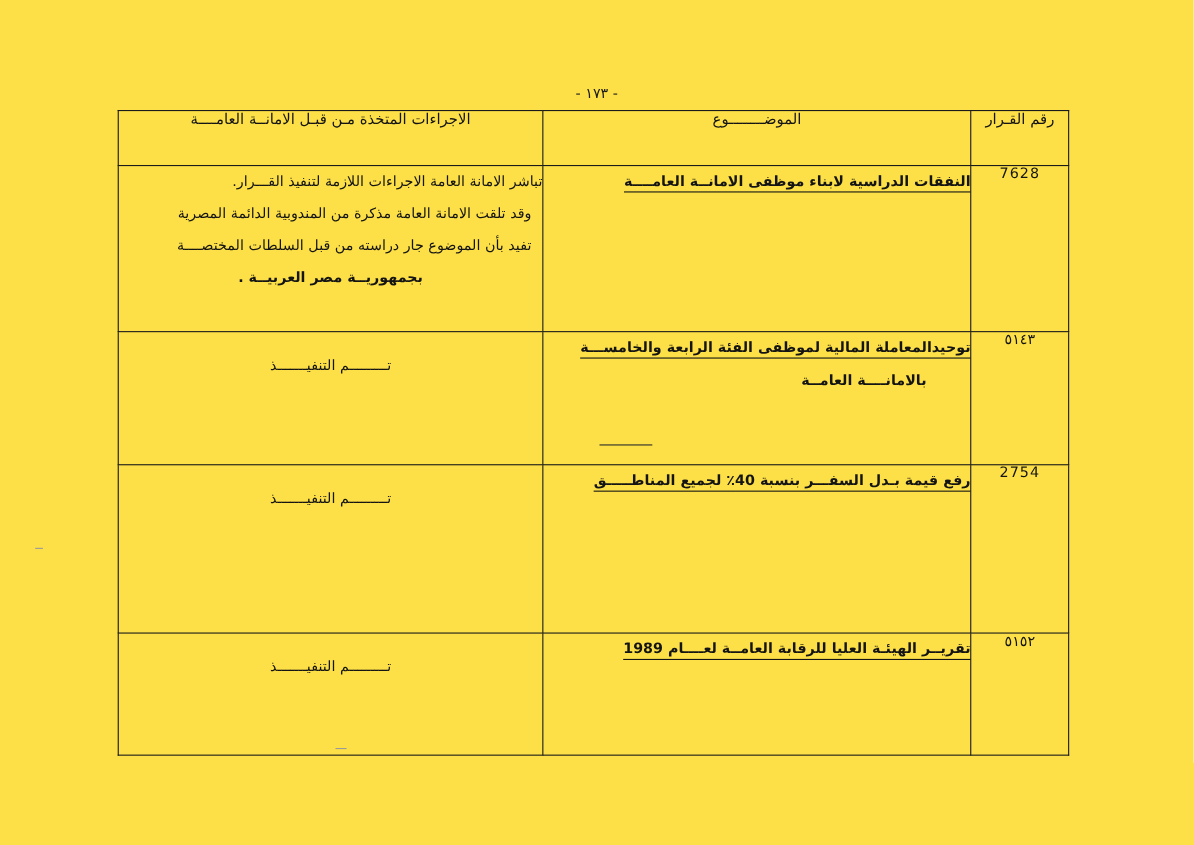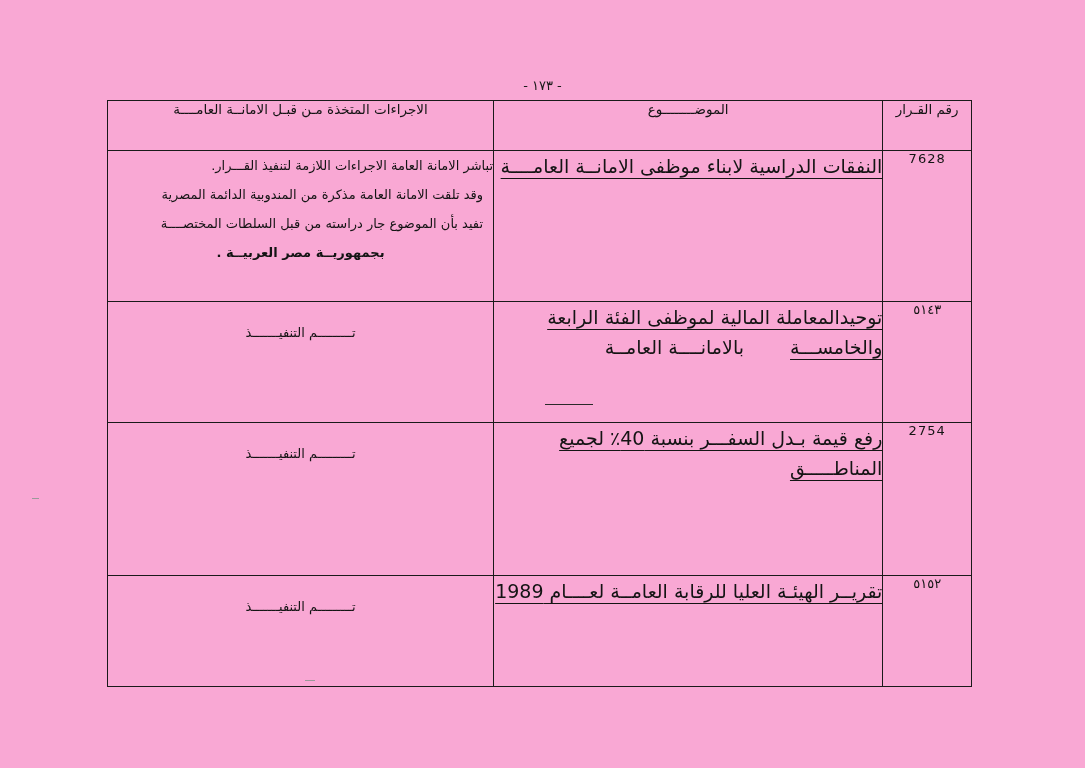--- a/index.html
+++ b/index.html
@@ -12,21 +12,21 @@
     height: 768px;
     position: relative;
     font-family: "DejaVu Sans", "Liberation Sans", sans-serif;
     color: #111111;
     overflow: hidden;
   }
 
   .page {
     position: absolute;
     inset: 0;
-    background: #f9a8d4;
+    background: #fde047;
   }
 
   
   .page-number {
     position: absolute;
     top: 78px;
     left: 0;
     width: 1085px;
     text-align: center;
     font-size: 13px;
@@ -66,25 +66,26 @@
 
   .num-cell {
     text-align: center;
     font-size: 13px;
     letter-spacing: 1px;
     padding-top: 18px;
     color: #141414;
   }
 
   .subject-cell {
-    font-size: 19px;
+    font-size: 13px;
     line-height: 30px;
     letter-spacing: 0.4px;
     padding: 14px 18px 14px 12px;
     color: #141414;
+    font-weight: bold;
   }
   .subject-cell .line1 {
     text-align: center;
     text-decoration: underline;
     text-underline-offset: 5px;
   }
   .subject-cell .line2 {
     text-align: center;
     padding-right: 40px;
   }

